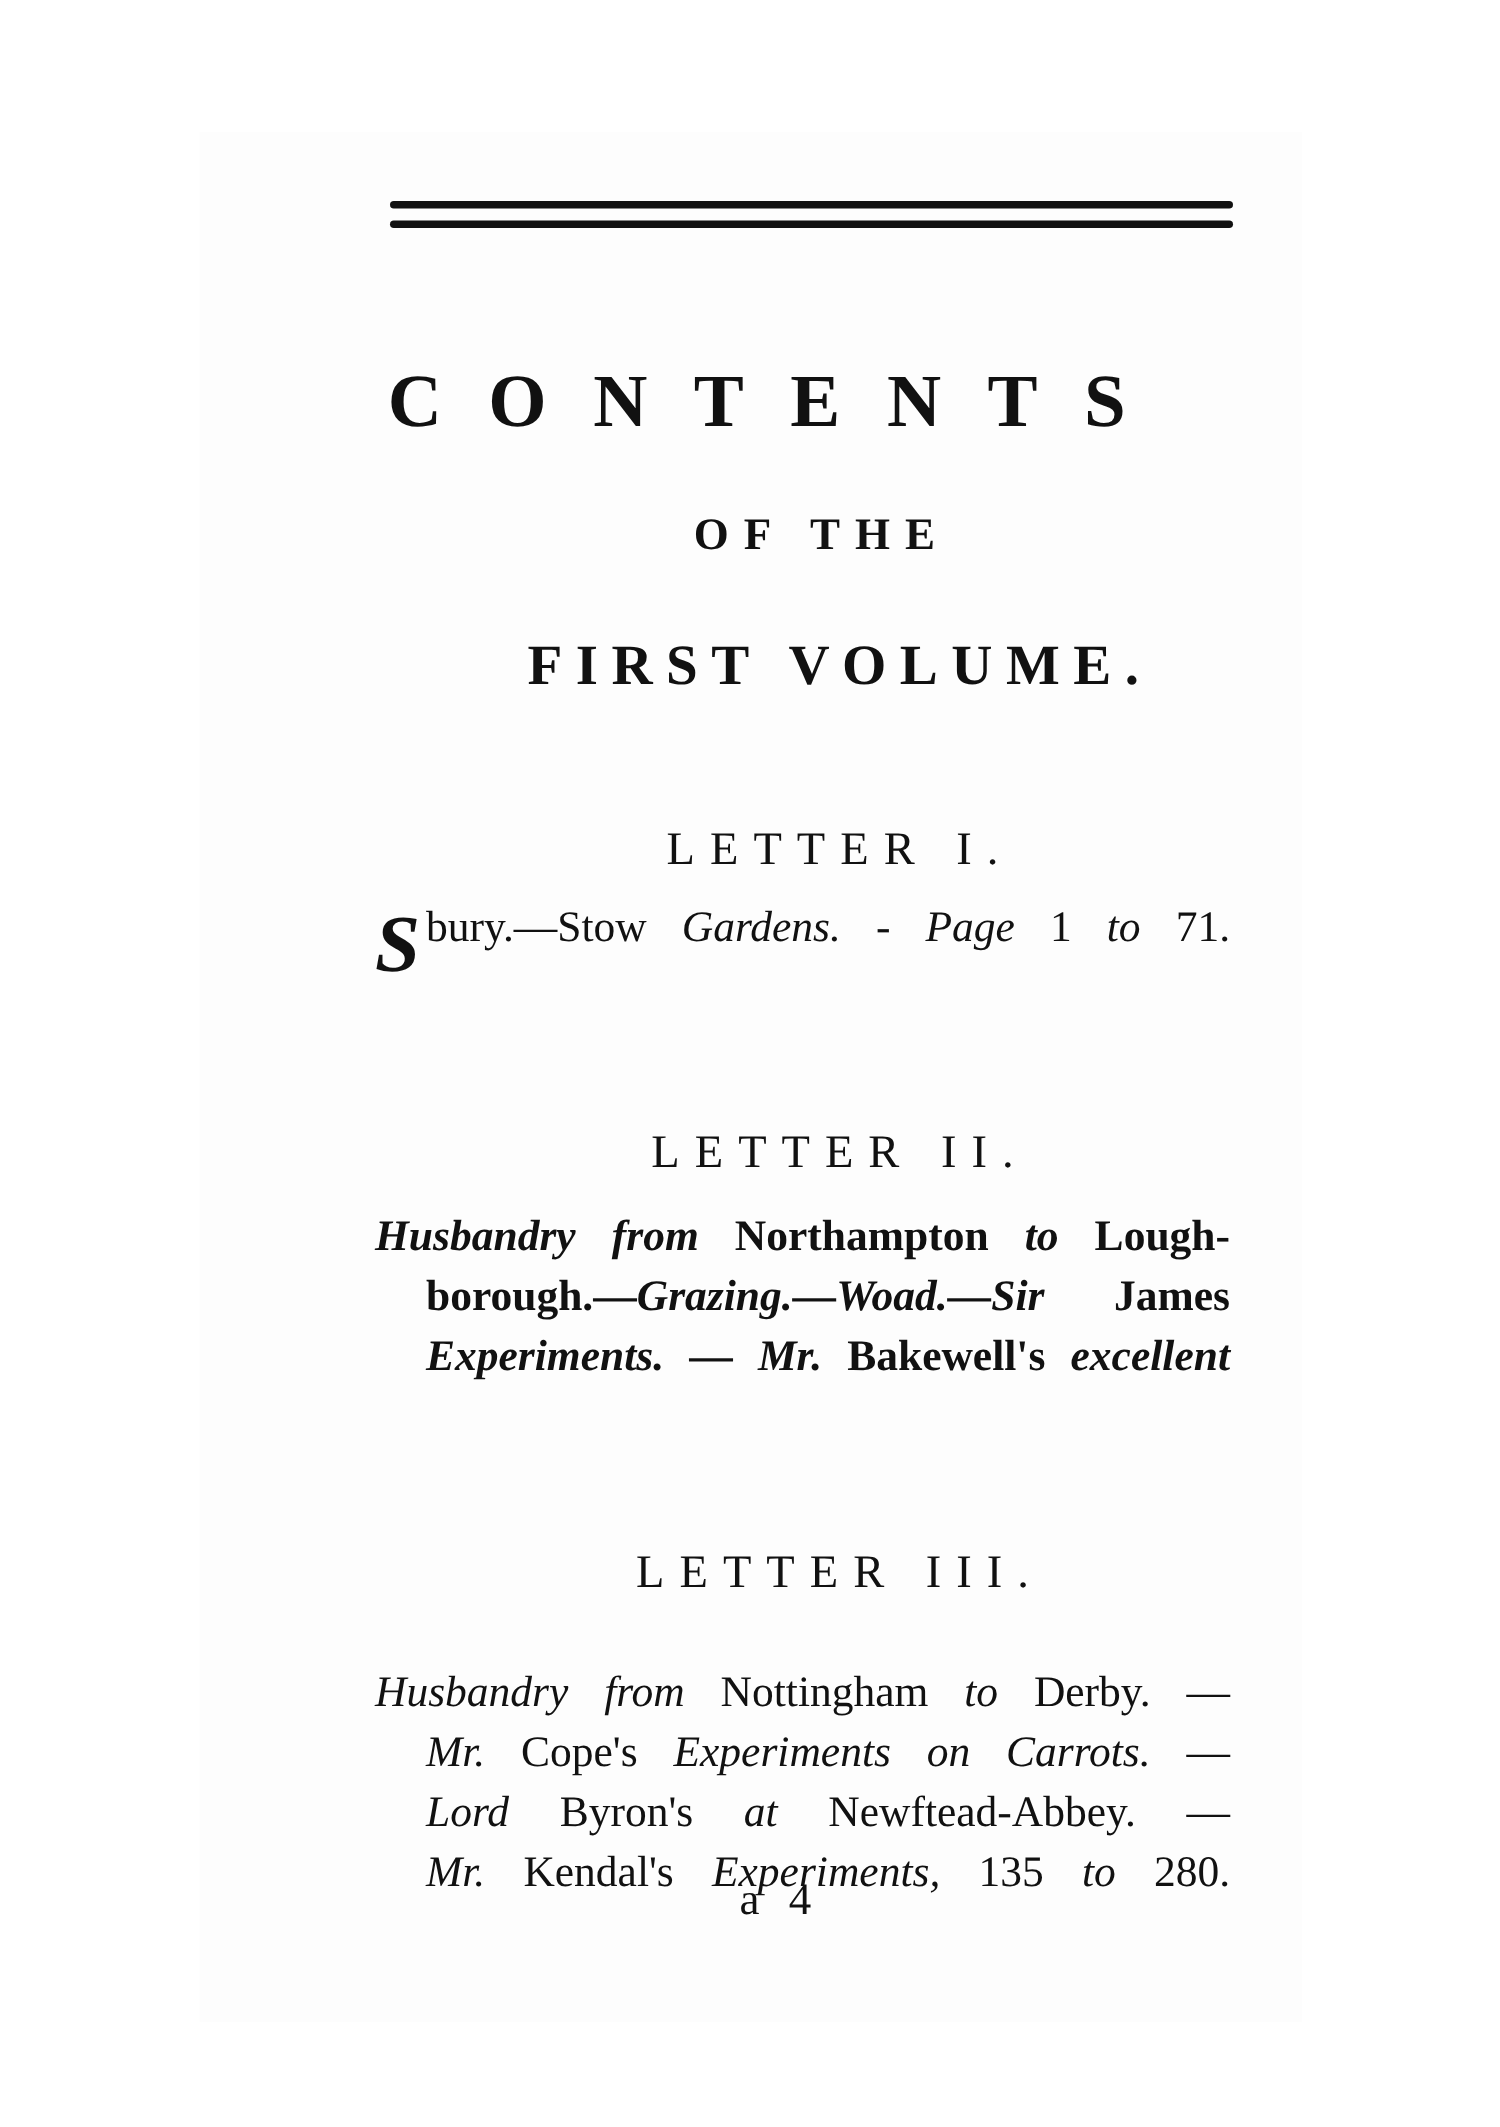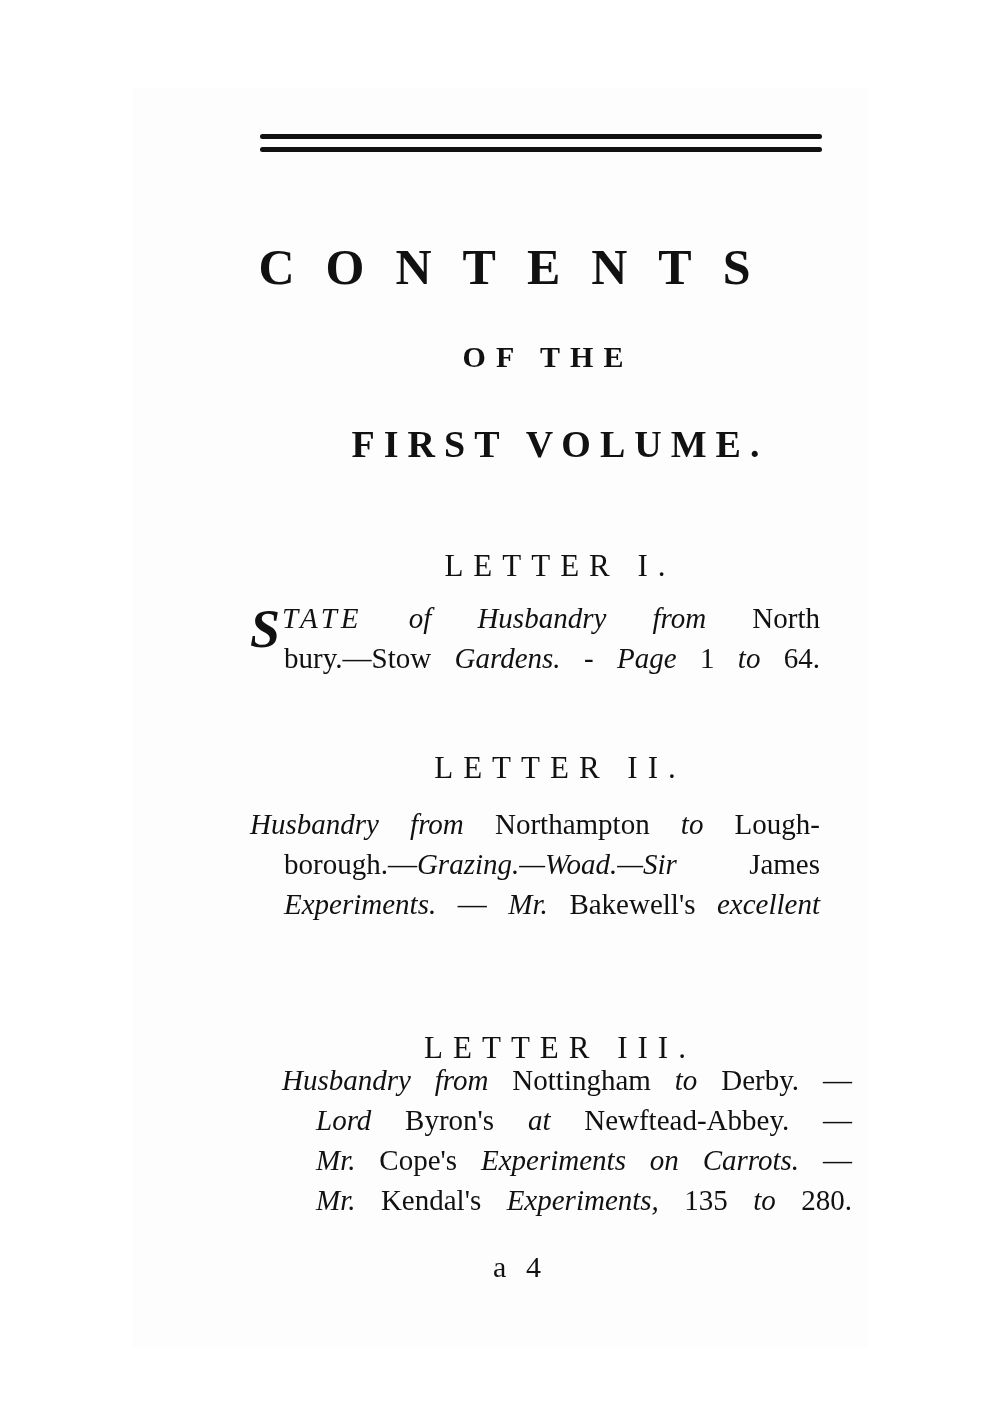--- a/index.html
+++ b/index.html
@@ -78,22 +78,22 @@
       line-height: 40px;
     }
     .entry .line {
       display: block;
       white-space: nowrap;
       text-align: justify;
       text-align-last: justify;
     }
     .entry .indent { padding-left: 34px; }
     .e1 { top: 598px; }
-    .e2 { top: 804px; }
-    .e3 { top: 1060px; margin-left: 32px; }
+    .e2 { top: 804px; font-weight: bold; }
+    .e3 { top: 1108px; }
 
     i { font-style: italic; }
     .dropcap {
       font-size: 54px;
       font-style: italic;
       font-weight: bold;
       float: left;
       line-height: 54px;
       margin-top: 4px;
       margin-right: 2px;
@@ -117,32 +117,31 @@
 <div class="rule rule-top"></div>
 <div class="rule rule-bottom"></div>
 
 <div class="center title">CONTENTS</div>
 <div class="center subtitle">OF THE</div>
 <div class="center subtitle2">FIRST VOLUME.</div>
 
 <div class="center letter-heading lh1">LETTER I.</div>
 <div class="entry e1">
     <span class="dropcap">S</span>
-    <span class="line"><i class="small-caps-italic">TATE</i><i> of </i><i>Husbandry</i><i> from </i><span>North</span></span>
-    <span class="line indent"><span>bury.—Stow </span><i>Gardens.</i><span>   -   </span><i>Page</i><span> 1 </span><i>to</i><span> 64.</span></span>
+    <span class="line indent"><span>bury.—Stow </span><i>Gardens.</i><span>   -   </span><i>Page</i><span> 1 </span><i>to</i><span> 71.</span></span>
   </div>
 
 <div class="center letter-heading lh2">LETTER II.</div>
 <div class="entry e2">
     <span class="line"><i>Husbandry from</i><span> Northampton </span><i>to</i><span> Lough-</span></span>
     <span class="line indent"><span>borough.—</span><i>Grazing.—Woad.—Sir</i><span> James</span></span>
     <span class="line indent"><i>Experiments.</i><span> — </span><i>Mr.</i><span> Bakewell's </span><i>excellent</i></span>
   </div>
 
 <div class="center letter-heading lh3">LETTER III.</div>
 <div class="entry e3">
     <span class="line"><i>Husbandry from</i><span> Nottingham </span><i>to</i><span> Derby. —</span></span>
+    <span class="line indent"><i>Mr.</i><span> Cope's </span><i>Experiments on Carrots.</i><span> —</span></span>
     <span class="line indent"><i>Lord</i><span> Byron's </span><i>at</i><span> Newftead-Abbey. —</span></span>
-    <span class="line indent"><i>Mr.</i><span> Cope's </span><i>Experiments on Carrots.</i><span> —</span></span>
     <span class="line indent"><i>Mr.</i><span> Kendal's </span><i>Experiments,</i><span>   135 </span><i>to</i><span> 280.</span></span>
   </div>
 
 <div class="center page-num">a 4</div>
 
 </body></html>

